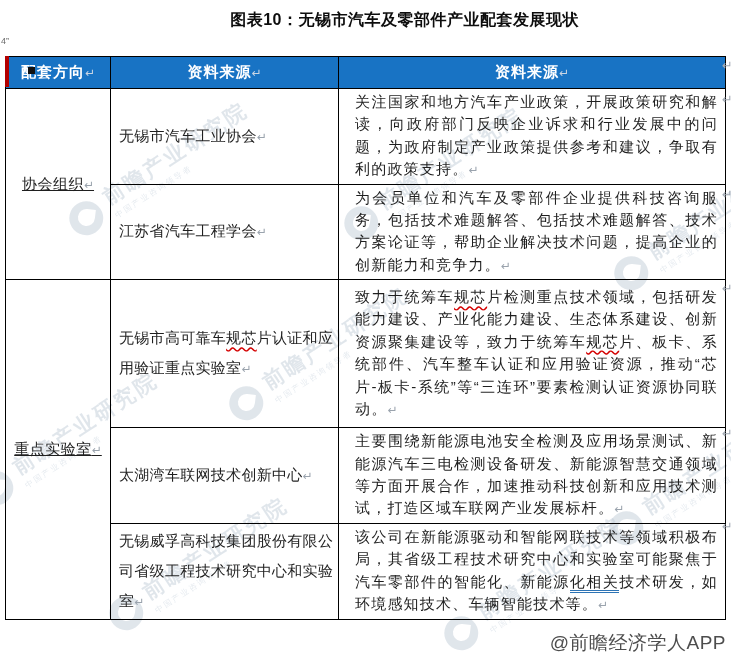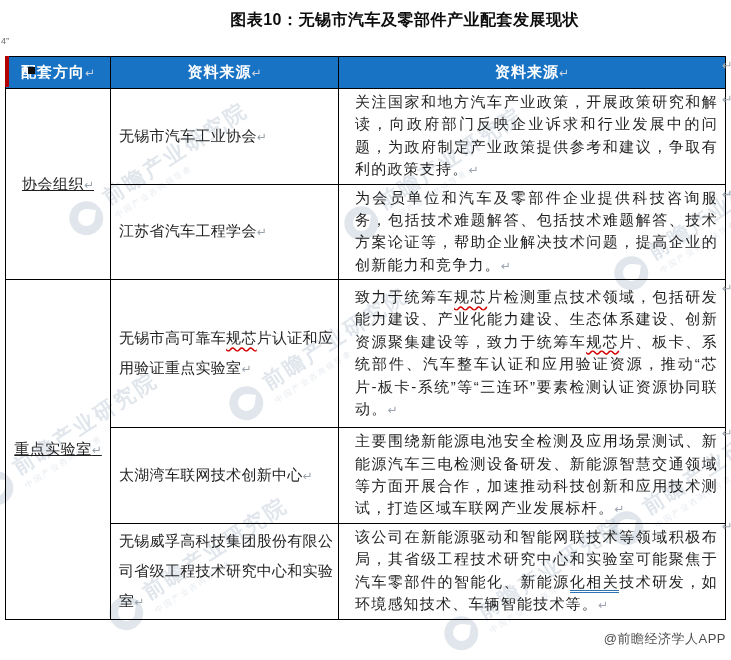--- a/index.html
+++ b/index.html
@@ -106,21 +106,21 @@
     position:absolute; z-index:3;
     color:#a3abb5; font-size:13px;
   }
   
   .src-note {
     position:absolute; left:8px; top:630px;
     font-size:13px; color:#4d4d4d; letter-spacing:0.5px;
   }
   .app-credit {
     position:absolute; right:5px; top:630px;
-    font-size:13px; color:#4d4d4d; letter-spacing:0.5px;
+    font-size:19px; color:#4d4d4d; letter-spacing:0.5px;
   }
 </style>
 </head>
 <body>
 
 <div class="stage">
 
   <div class="wm" style="left:55px;  top:150px;">
     <span class="wm-logo"></span>
     <span class="wm-txt-wrap">

